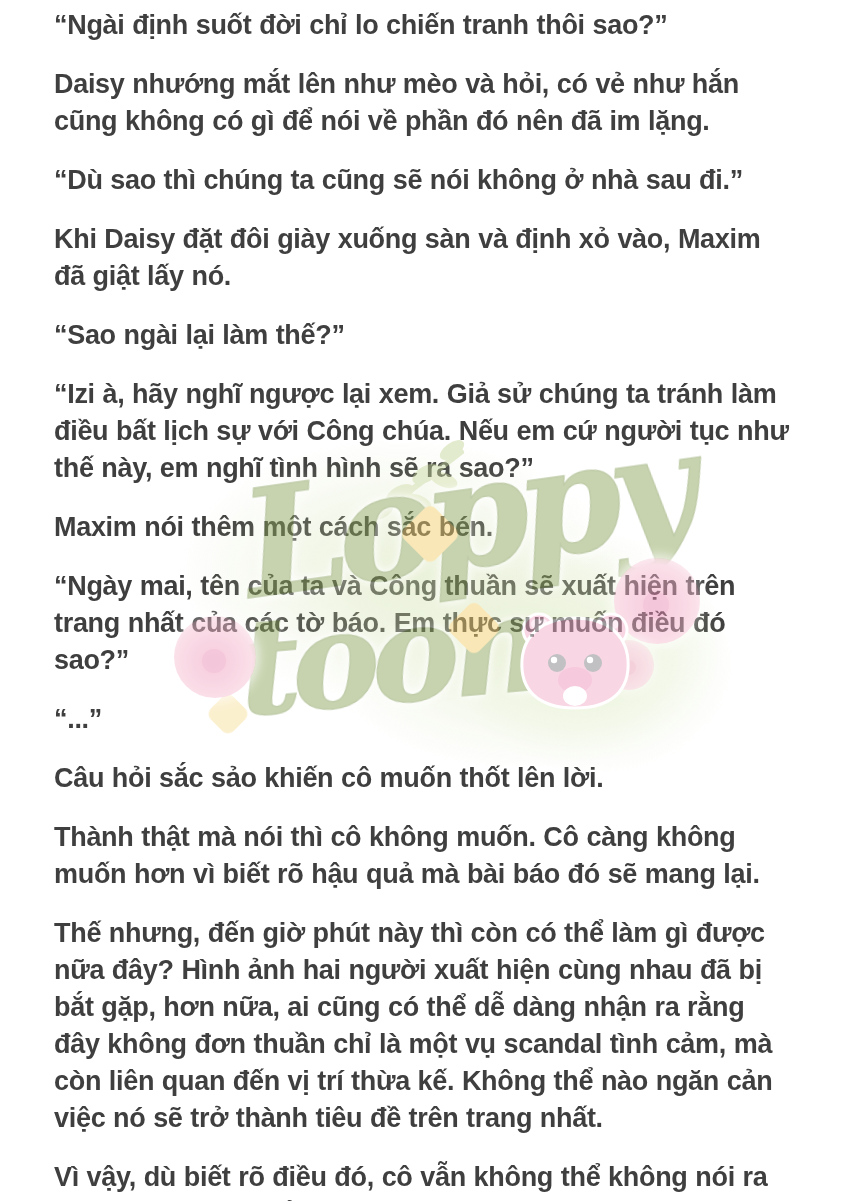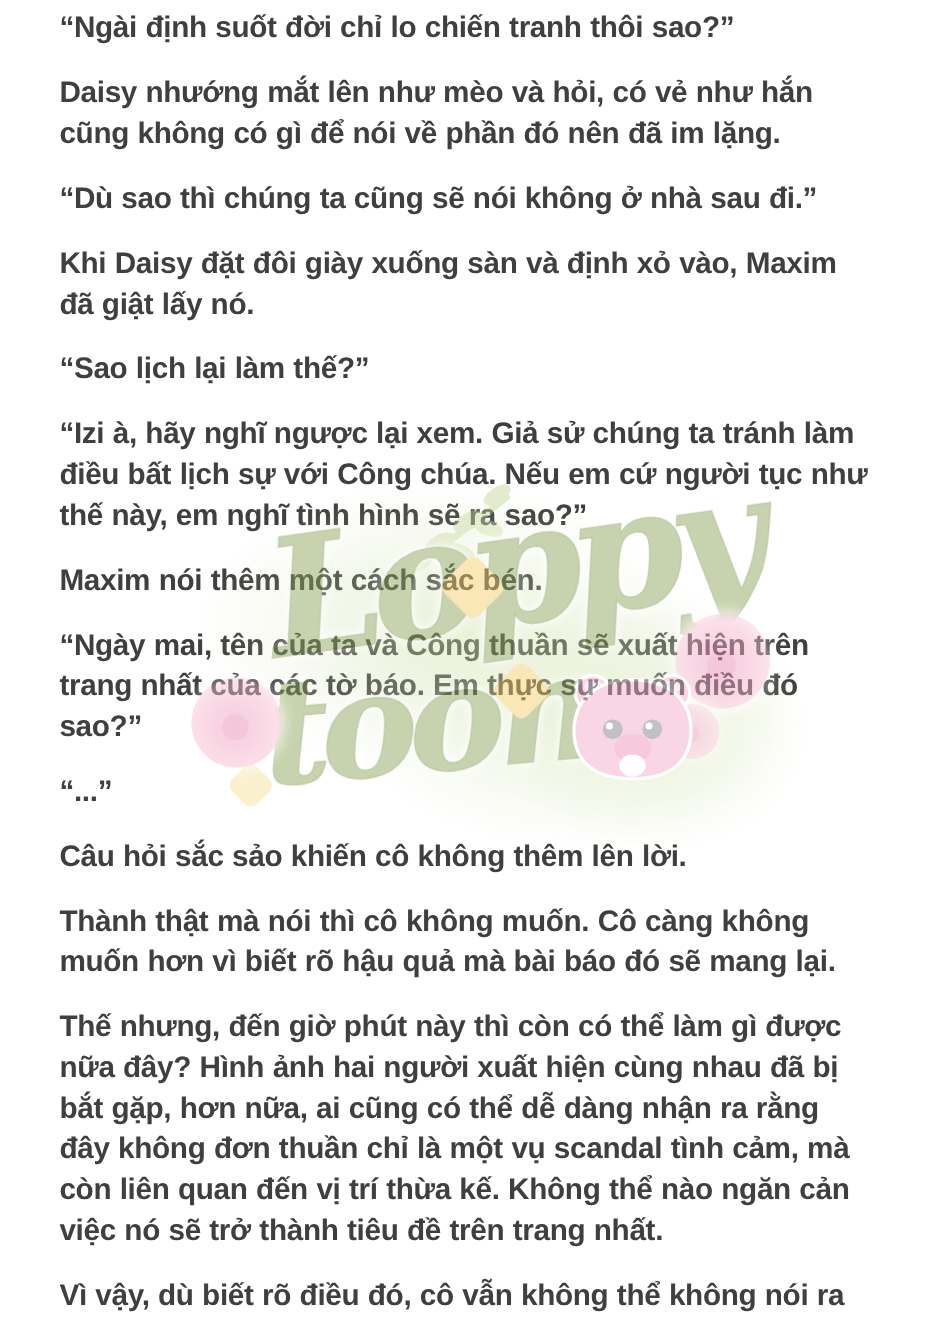--- a/index.html
+++ b/index.html
@@ -111,26 +111,26 @@
   .bear-svg { position: absolute; left: 508px; top: 606px; filter: blur(0.3px); }
 </style>
 </head>
 <body>
 
 <main class="content">
   <p>“Ngài định suốt đời chỉ lo chiến tranh thôi sao?”</p>
   <p>Daisy nhướng mắt lên như mèo và hỏi, có vẻ như hắn cũng không có gì để nói về phần đó nên đã im lặng.</p>
   <p>“Dù sao thì chúng ta cũng sẽ nói không ở nhà sau đi.”</p>
   <p>Khi Daisy đặt đôi giày xuống sàn và định xỏ vào, Maxim đã giật lấy nó.</p>
-  <p>“Sao lịch lại làm thế?”</p>
+  <p>“Sao ngài lại làm thế?”</p>
   <p>“Izi à, hãy nghĩ ngược lại xem. Giả sử chúng ta tránh làm điều bất lịch sự với Công chúa. Nếu em cứ người tục như thế này, em nghĩ tình hình sẽ ra sao?”</p>
   <p>Maxim nói thêm một cách sắc bén.</p>
   <p>“Ngày mai, tên của ta và Công thuần sẽ xuất hiện trên trang nhất của các tờ báo. Em thực sự muốn điều đó sao?”</p>
   <p>“...”</p>
-  <p>Câu hỏi sắc sảo khiến cô không thêm lên lời.</p>
+  <p>Câu hỏi sắc sảo khiến cô muốn thốt lên lời.</p>
   <p>Thành thật mà nói thì cô không muốn. Cô càng không muốn hơn vì biết rõ hậu quả mà bài báo đó sẽ mang lại.</p>
   <p>Thế nhưng, đến giờ phút này thì còn có thể làm gì được nữa đây? Hình ảnh hai người xuất hiện cùng nhau đã bị bắt gặp, hơn nữa, ai cũng có thể dễ dàng nhận ra rằng đây không đơn thuần chỉ là một vụ scandal tình cảm, mà còn liên quan đến vị trí thừa kế. Không thể nào ngăn cản việc nó sẽ trở thành tiêu đề trên trang nhất.</p>
   <p>Vì vậy, dù biết rõ điều đó, cô vẫn không thể không nói ra những lời ngớ ngẩn khi nghĩ về Maxim.</p>
 </main>
 
 <div class="watermark" aria-hidden="true">
   <div class="blob blob1"></div>
   <div class="blob blob2"></div>
   <div class="blob blob3"></div>
 

